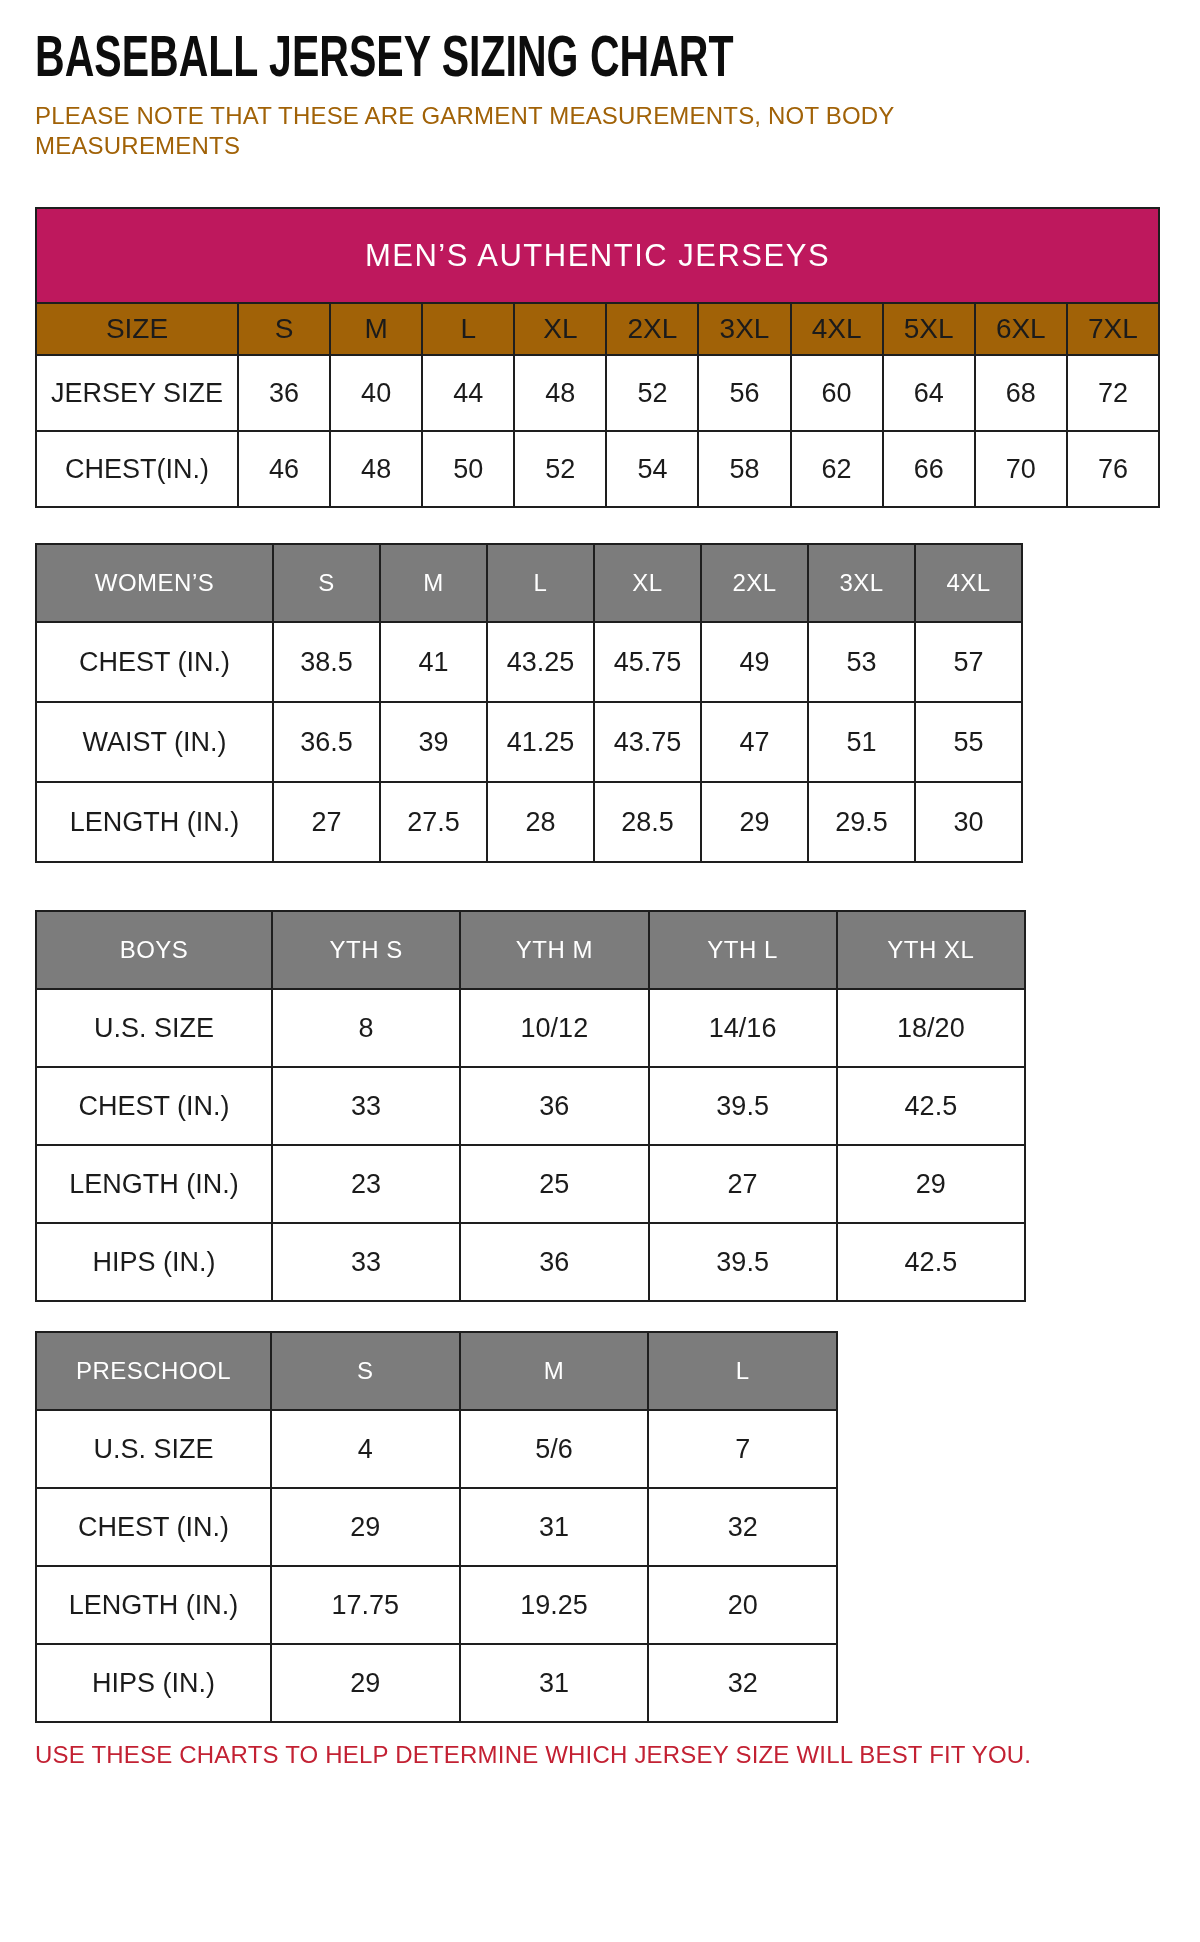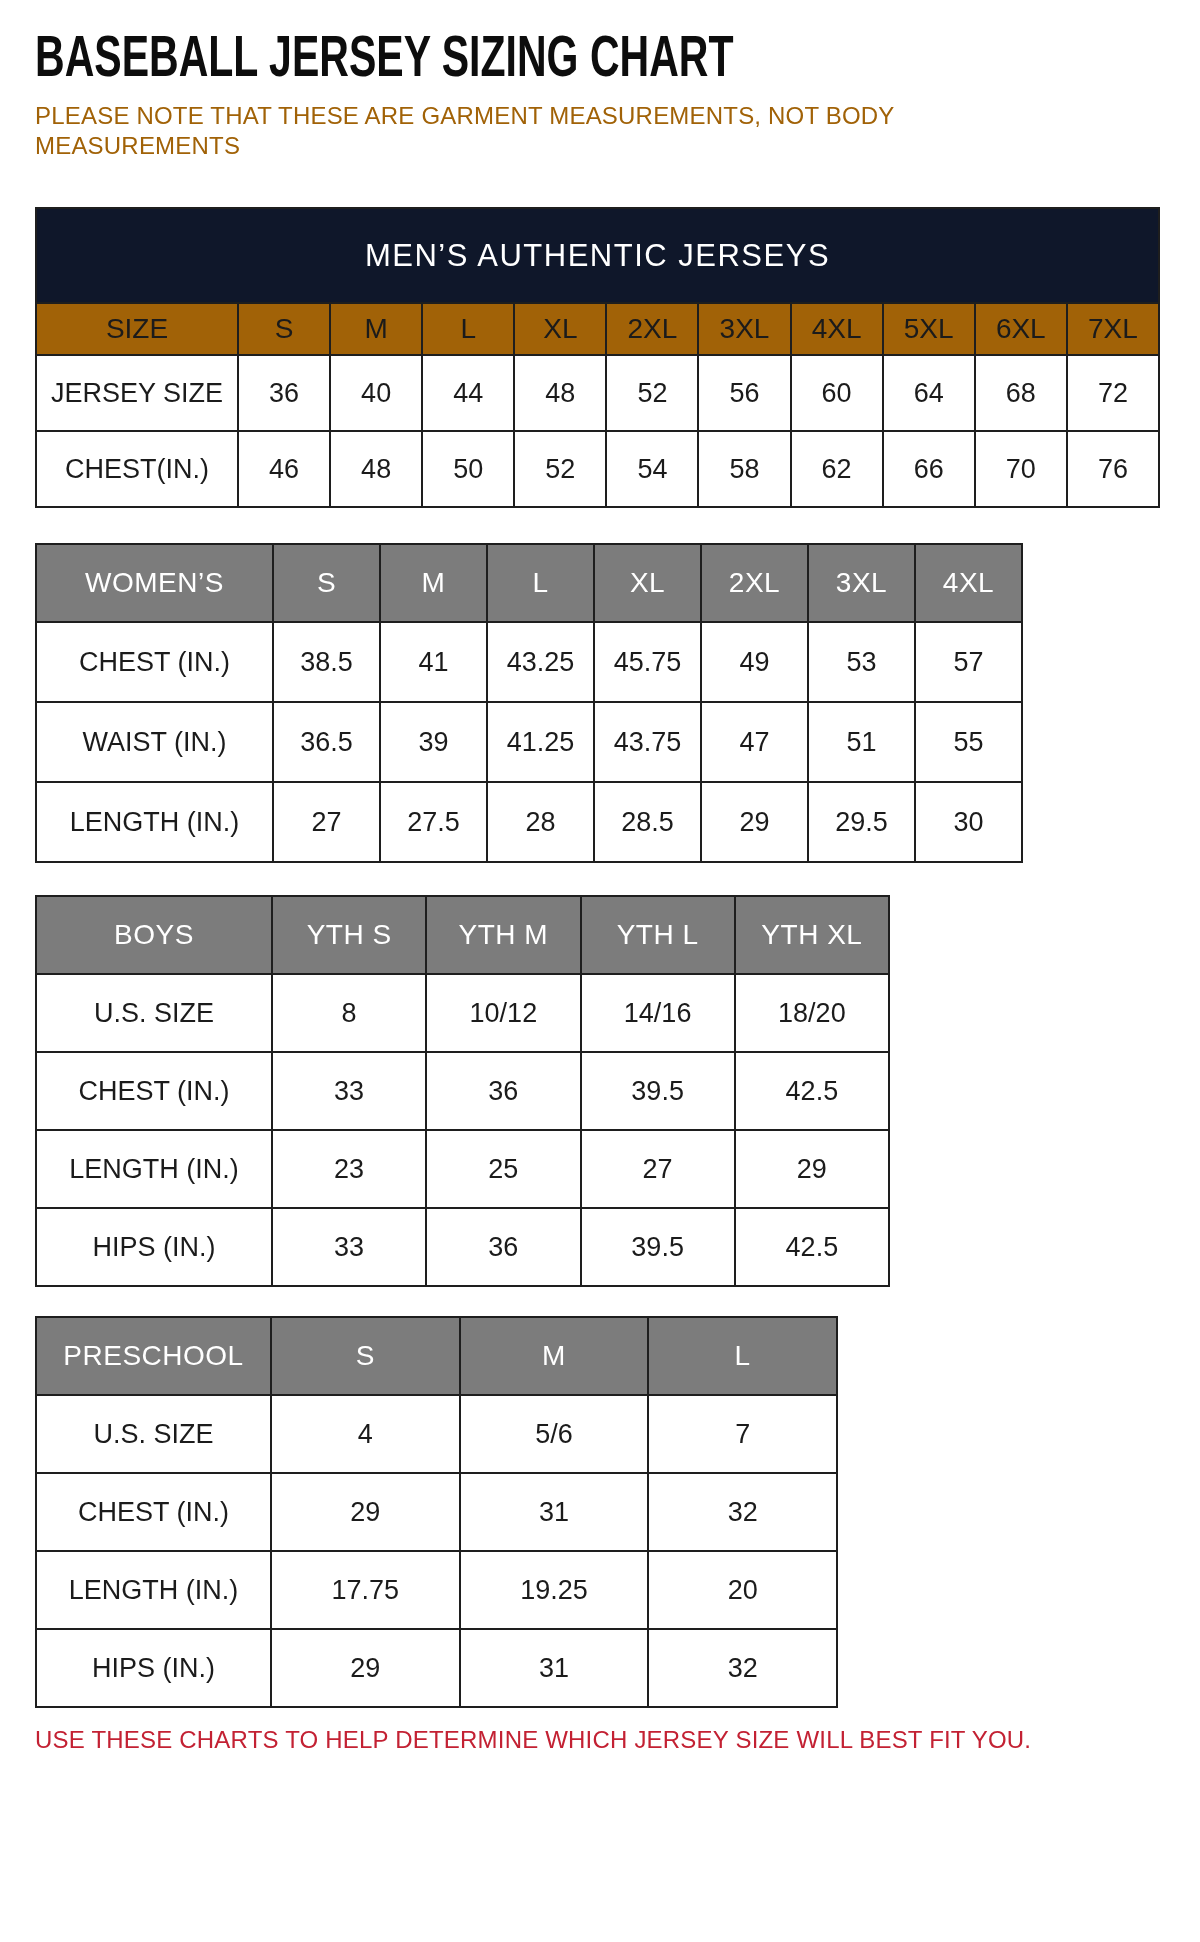--- a/index.html
+++ b/index.html
@@ -40,51 +40,51 @@
     color:#1b1b1b;
   }
   table.sizing-table th, table.sizing-table td{
     border:2px solid #1e1e1e;
     font-weight:normal;
     padding:0 4px;
     white-space:pre-line;
     overflow:hidden;
   }
   tr.title-row th{
-    background:#0f172a;
+    background:#be185d;
     color:#ffffff;
     font-size:31px;
     letter-spacing:1.5px;
     margin-left:40px;
   }
   tr.head-row.gray th{
     background:#7c7c7c;
     color:#ffffff;
-    font-size:28px;
+    font-size:24px;
     letter-spacing:0.5px;
   }
   tr.head-row.plain th{
     background:#a16207;
     color:#1b1b1b;
     font-size:28px;
   }
 
   
   .t-mens{width:1125px;margin-top:46px;}
   .t-mens tr.title-row{height:95px;}
   .t-mens tr.head-row{height:52px;}
   .t-mens tr.data-row{height:76px;}
 
   
   .t-womens{width:988px;margin-top:35px;}
   .t-womens tr.head-row{height:78px;}
   .t-womens tr.data-row{height:80px;}
 
   
-  .t-boys{width:855px;margin-top:32px;}
+  .t-boys{width:991px;margin-top:47px;}
   .t-boys tr.head-row{height:78px;}
   .t-boys tr.data-row{height:78px;}
 
   
   .t-preschool{width:803px;margin-top:29px;}
   .t-preschool tr.head-row{height:78px;}
   .t-preschool tr.data-row{height:78px;}
 
   .footer-note{
     margin:18px 0 0 0;

